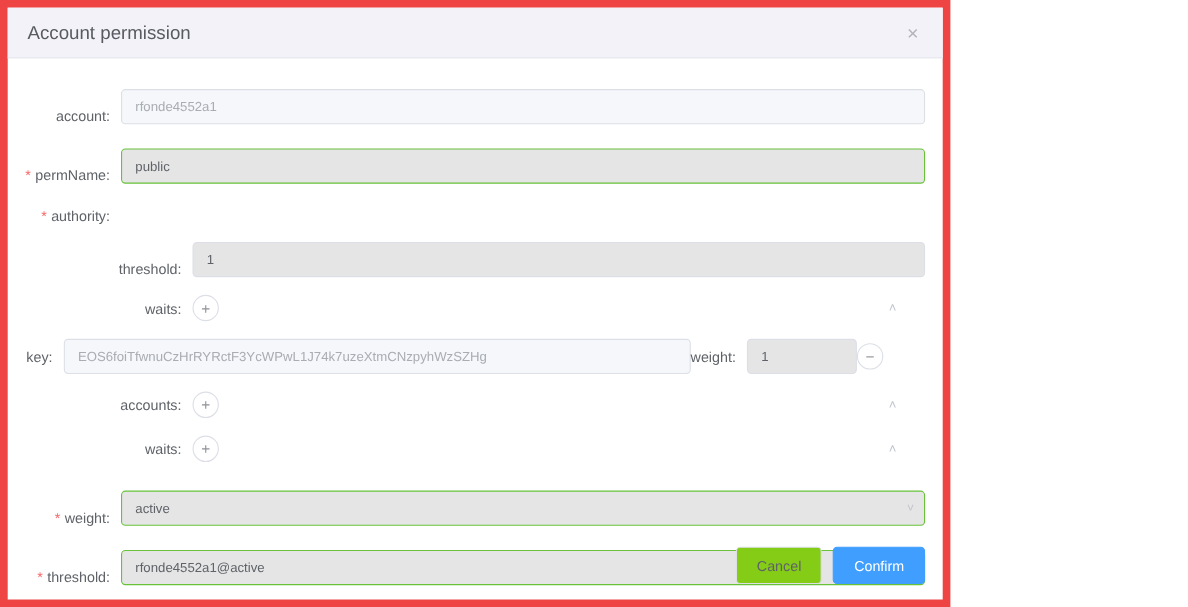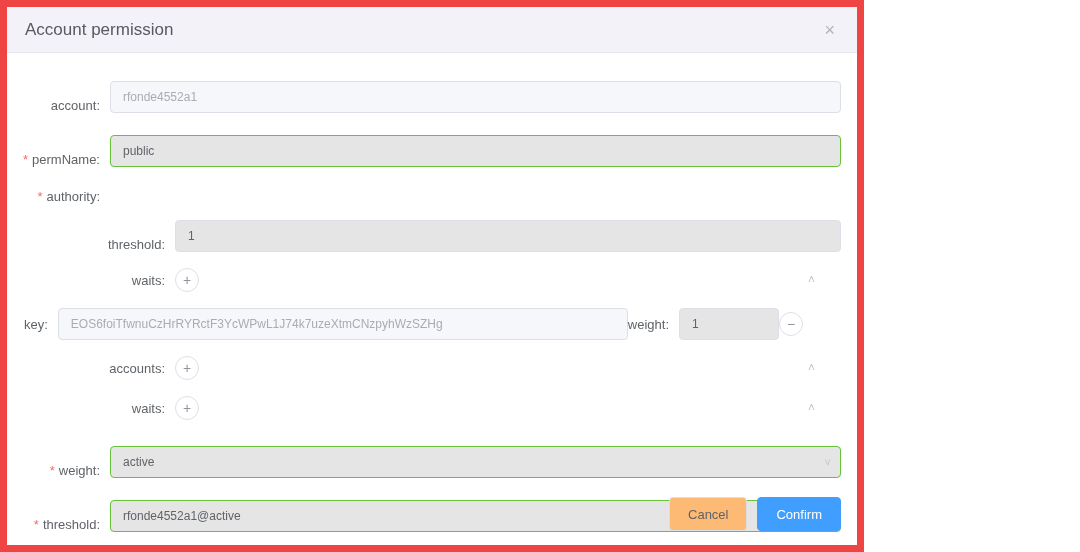--- a/index.html
+++ b/index.html
@@ -139,21 +139,21 @@
   .btn {
     height: 34px;
     padding: 0 18px;
     border-radius: 4px;
     font-size: 13px;
     cursor: pointer;
     display: inline-flex;
     align-items: center;
     justify-content: center;
     border: 1px solid #dcdfe6;
-    background: #fdba74;
+    background: #84cc16;
     color: #5f6368;
   }
   .btn.primary {
     background: #409eff;
     border-color: #409eff;
     color: #fff;
   }
 </style>
 </head>
 <body>

